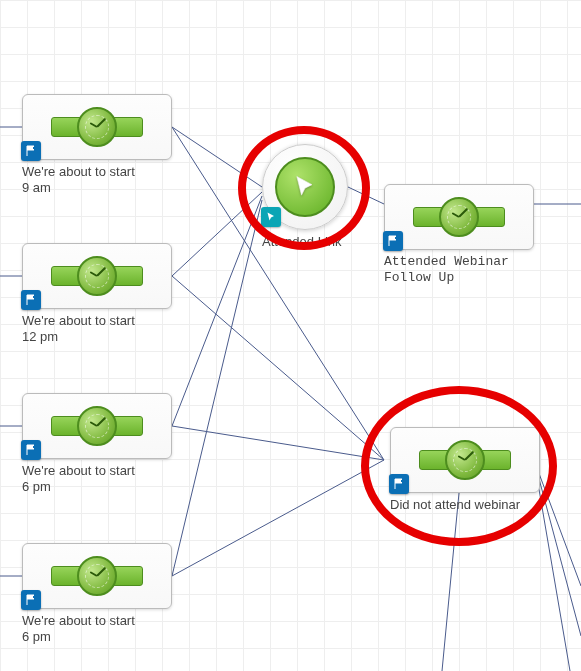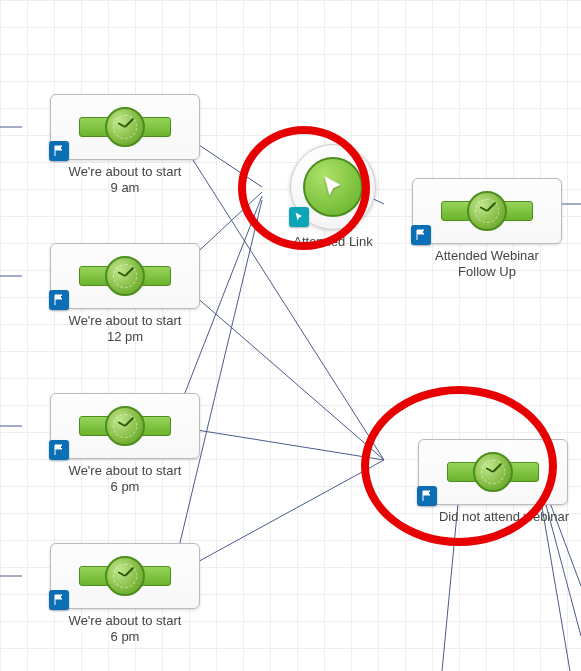--- a/index.html
+++ b/index.html
@@ -36,22 +36,21 @@
   .highlight {
     position: absolute;
     border: 8px solid #e60000;
     border-radius: 50%;
     z-index: 3;
     pointer-events: none;
   }
   .node-wrap {
     position: absolute;
     z-index: 2;
-    text-align: center;
-    margin-left: 28px;
+    text-align: left;
   }
   .node-box {
     background: linear-gradient(#fdfdfd, #f8f8f8);
     border: 1px solid #bbb;
     border-radius: 6px;
     width: 150px;
     height: 66px;
     box-shadow: 0 1px 3px rgba(0,0,0,0.15);
     position: relative;
     display: flex;
@@ -287,41 +286,41 @@
     </div>
     <div class="click-flag">
       <svg width="12" height="12" viewBox="0 0 24 24">
           <path d="M5 3l4 16 3-6 6-3z" fill="#fff"></path>
         </svg>
     </div>
   </div>
   <div class="node-label">Attended Link</div>
 </div>
 
-<div class="node-wrap" style="left:384px; top:178px; width:150px;">
+<div class="node-wrap" style="left:384px; top:184px; width:150px;font-family:Liberation Mono, monospace;">
   <div class="node-box">
     <div class="timer-icon">
       <div class="bar"></div>
         <div class="clock">
           <div class="hand h1"></div>
           <div class="hand h2"></div>
         </div>
         <div class="bar"></div>
     </div>
     <div class="flag">
       <svg width="12" height="12" viewBox="0 0 12 12">
           <path d="M2 1v10M2 1h7l-2 2 2 2H2" fill="#fff" stroke="#fff" stroke-width="1"></path>
         </svg>
     </div>
   </div>
   <div class="node-label">Attended Webinar
 Follow Up</div>
 </div>
 
-<div class="node-wrap" style="left:384px; top:439px; width:178px;padding-left:6px;">
+<div class="node-wrap" style="left:384px; top:427px; width:178px;padding-left:6px;">
   <div class="node-box">
     <div class="timer-icon">
       <div class="bar"></div>
         <div class="clock">
           <div class="hand h1"></div>
           <div class="hand h2"></div>
         </div>
         <div class="bar"></div>
     </div>
     <div class="flag">

